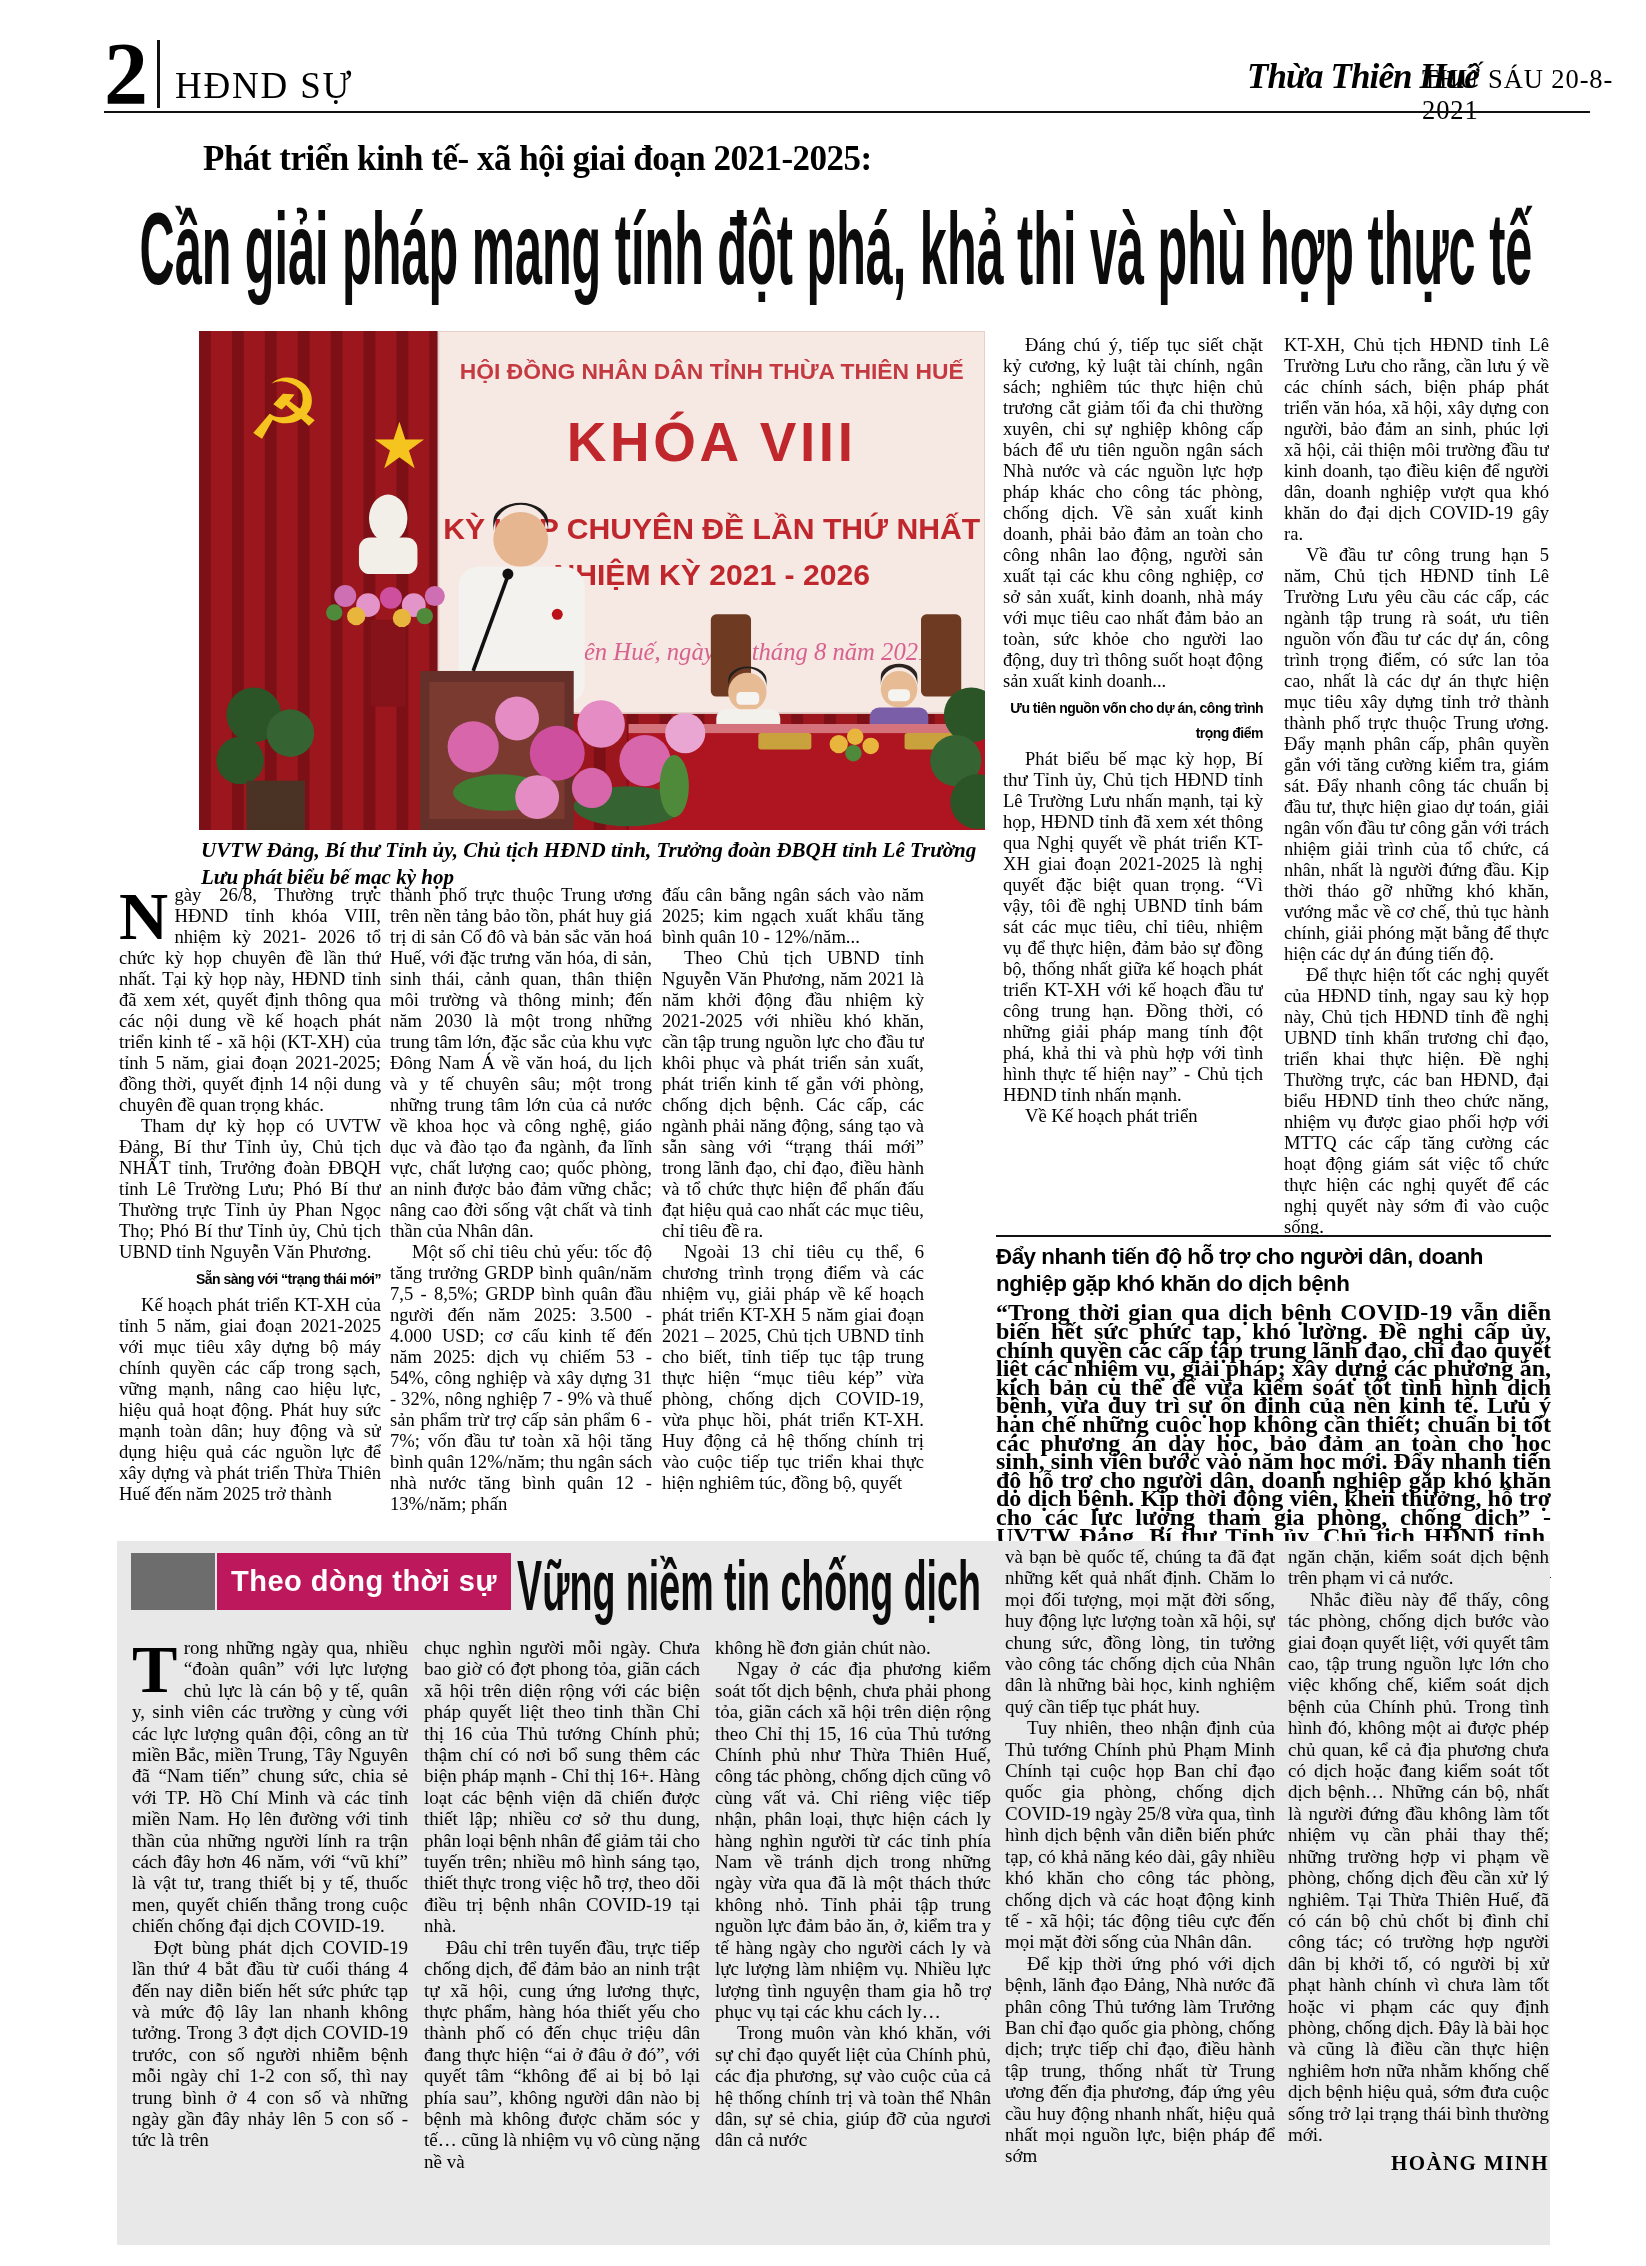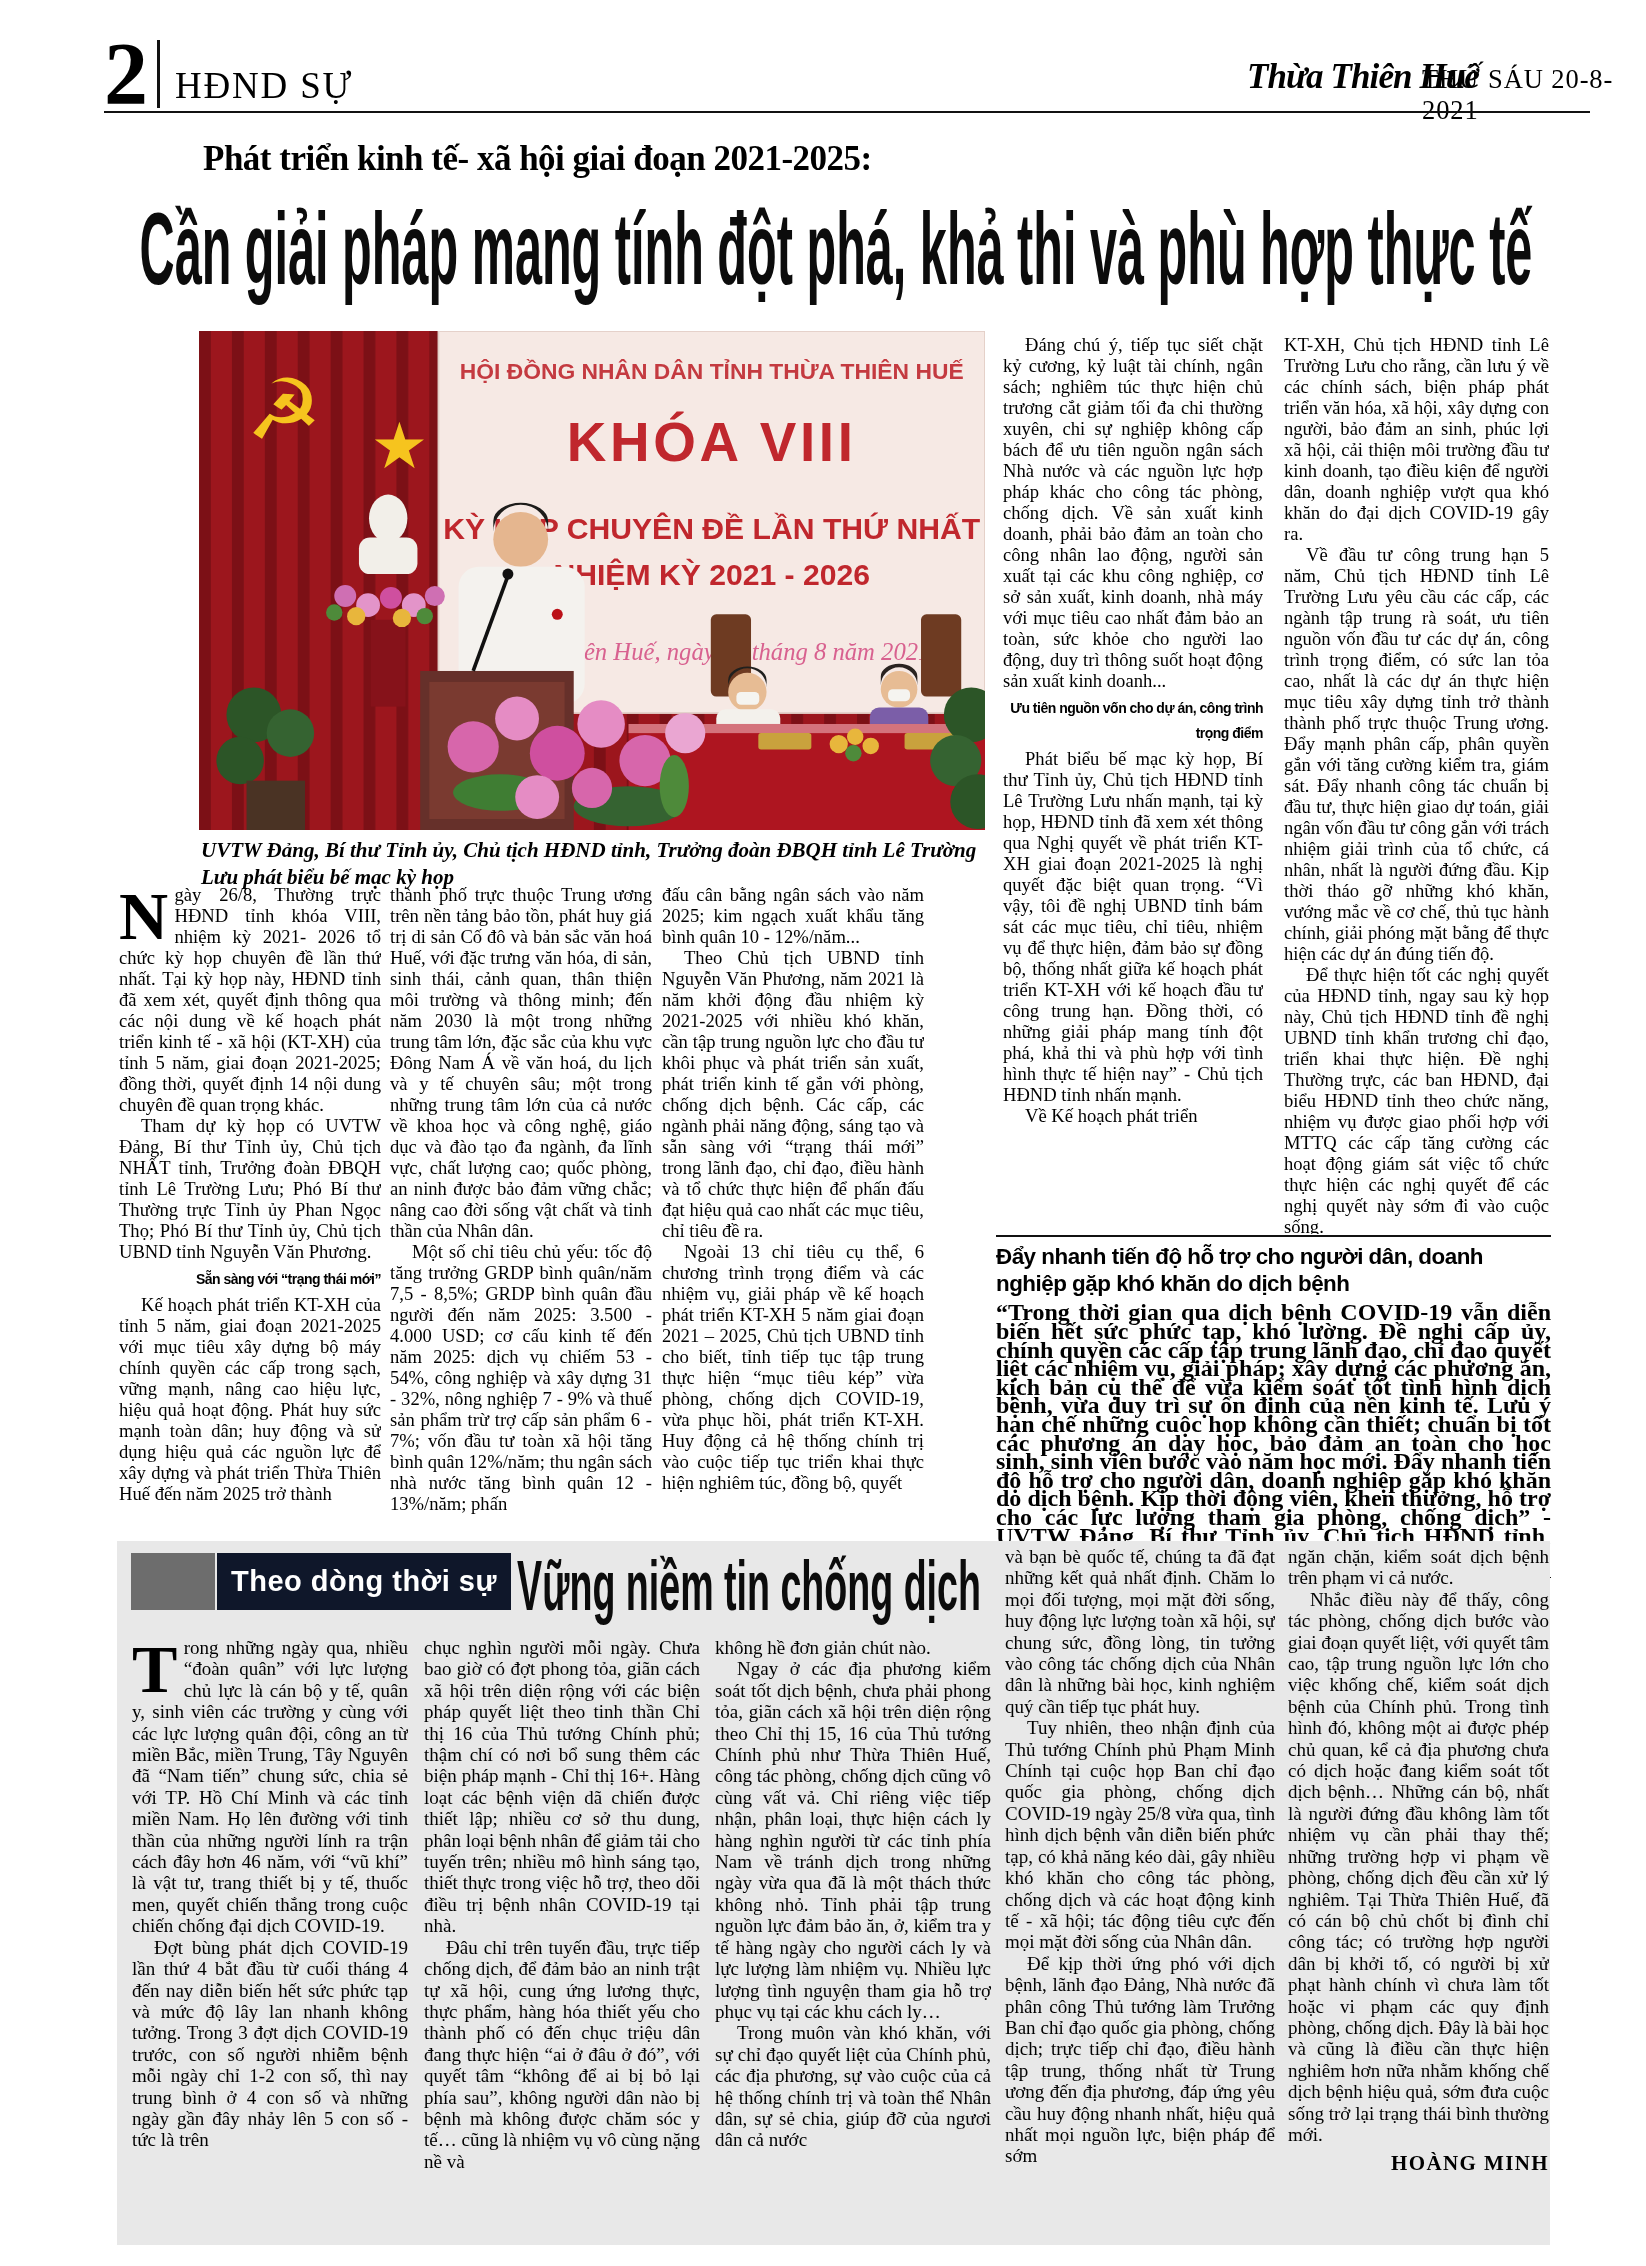--- a/index.html
+++ b/index.html
@@ -29,21 +29,21 @@
   
   .q-subhead{font-family:"Liberation Sans",sans-serif;font-weight:bold;font-size:22.4px;line-height:26.5px;letter-spacing:-0.5px;}
   .q-text{font-size:24px;font-weight:bold;line-height:18.6px;text-align:justify;margin-top:6.4px;}
   .q-rule{height:1.8px;background:#111;}
   .q-byline{font-size:23px;text-align:right;}
   .q-byline .lbl{font-weight:bold;font-style:italic;}
   .q-byline .nm{font-weight:bold;letter-spacing:0.9px;}
 
   
   .feature-bg{background:#e8e8e8;}
-  .label-bar{background:#0f172a;display:flex;align-items:center;justify-content:center;}
+  .label-bar{background:#be185d;display:flex;align-items:center;justify-content:center;}
   .label-sq{background:#6d6d6d;}
   .label-txt{font-family:"Liberation Sans",sans-serif;font-weight:bold;font-size:29px;color:#fff;letter-spacing:0.5px;}
   .fcol{text-align:justify;font-size:19px;line-height:21.4px;overflow:hidden;}
   .fcol p{margin:0;}
   .col-sig{text-align:right;font-weight:bold;font-size:21px;letter-spacing:1.4px;margin-top:7.3px !important;}
 </style>
 </head>
 <body>
 
 <div class="page">

